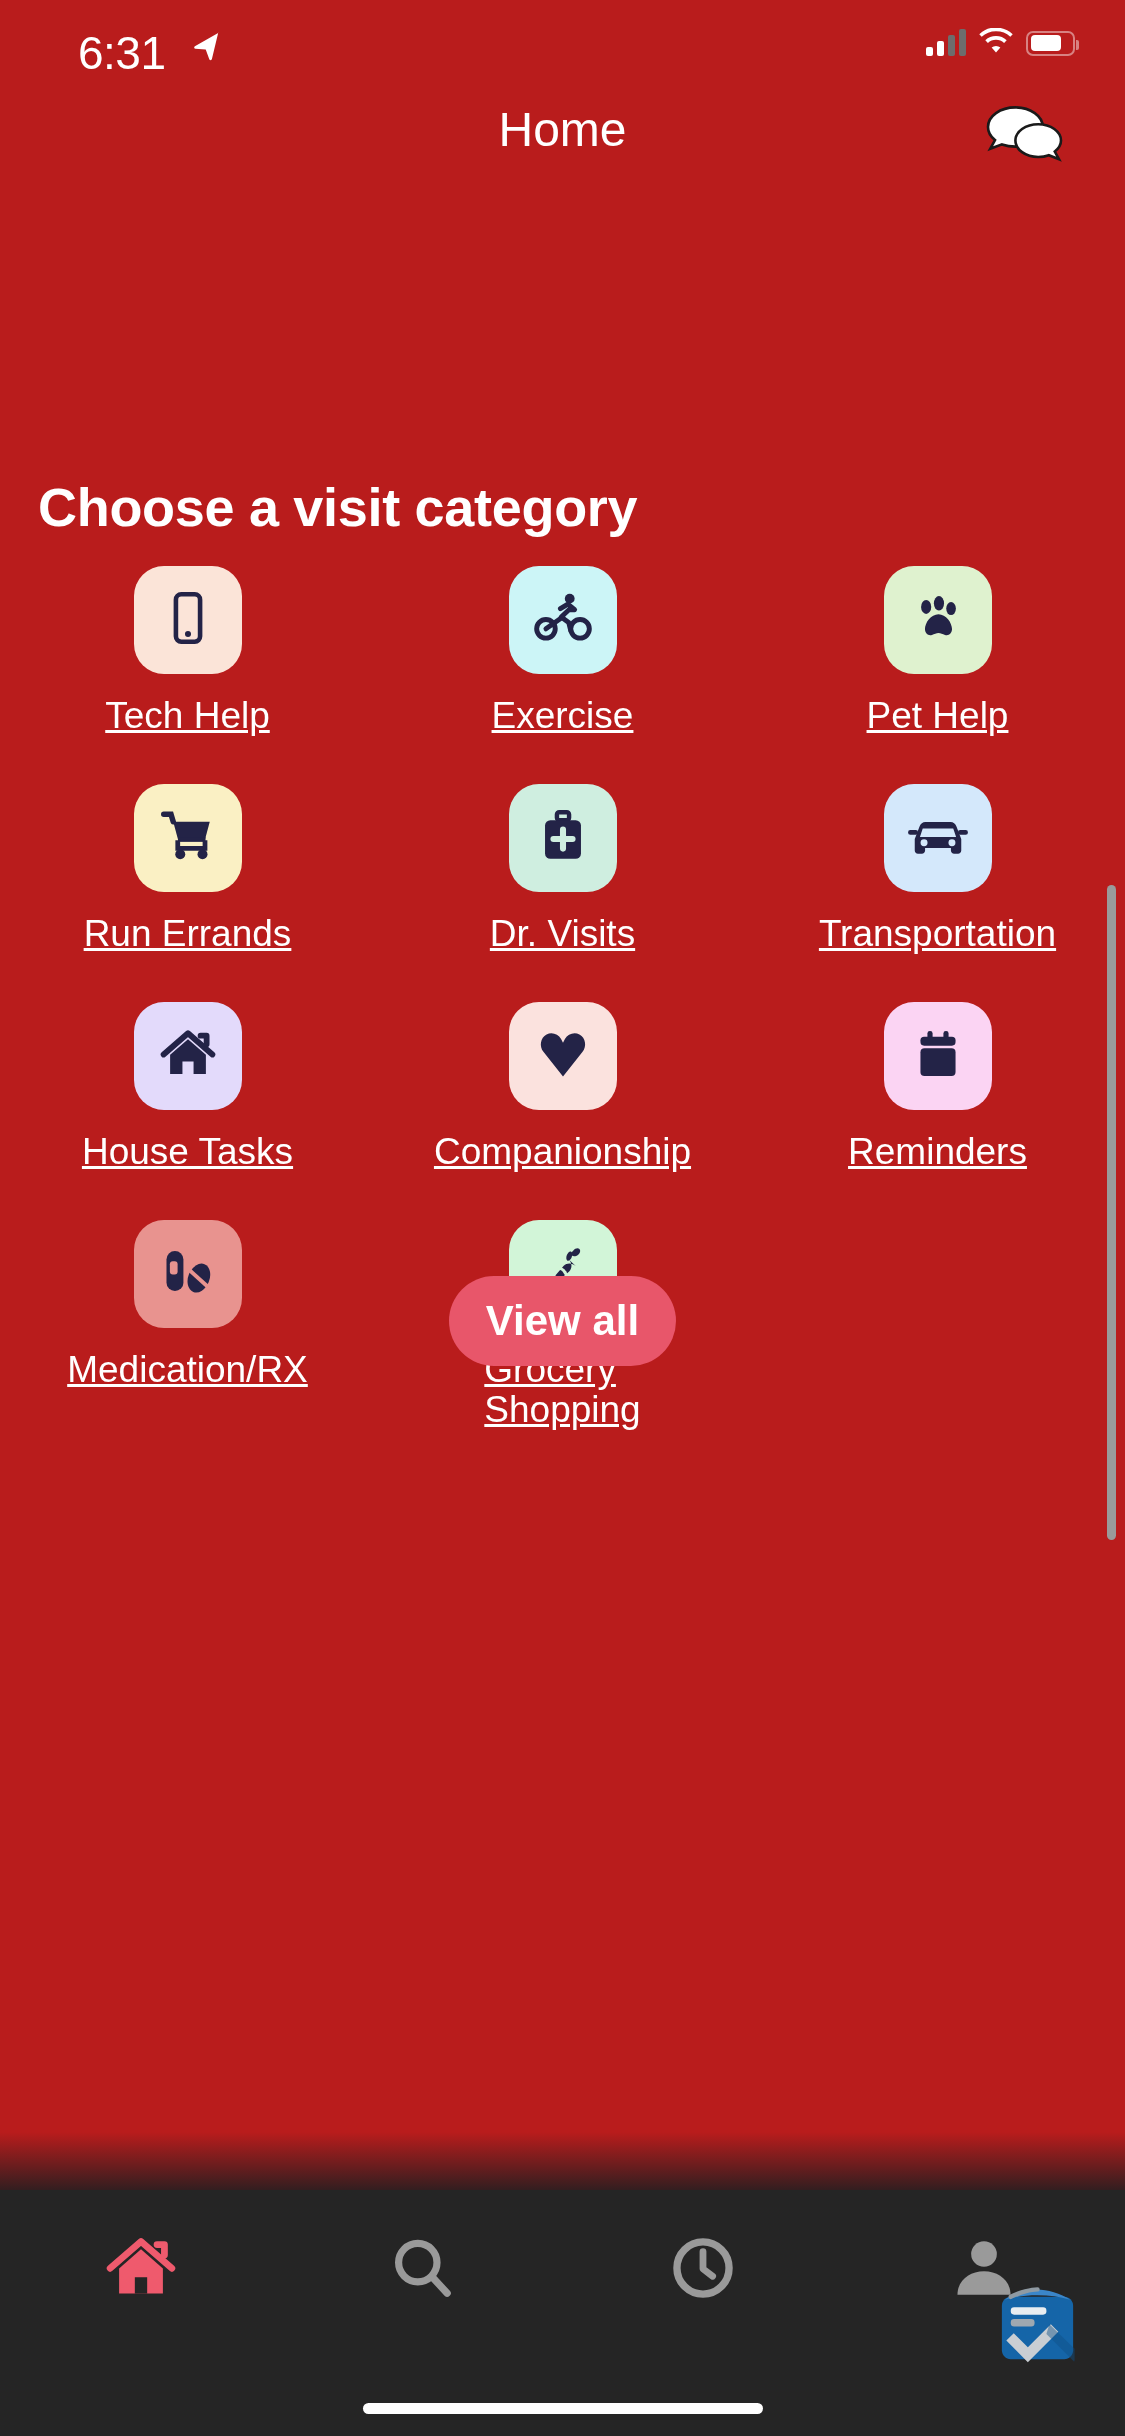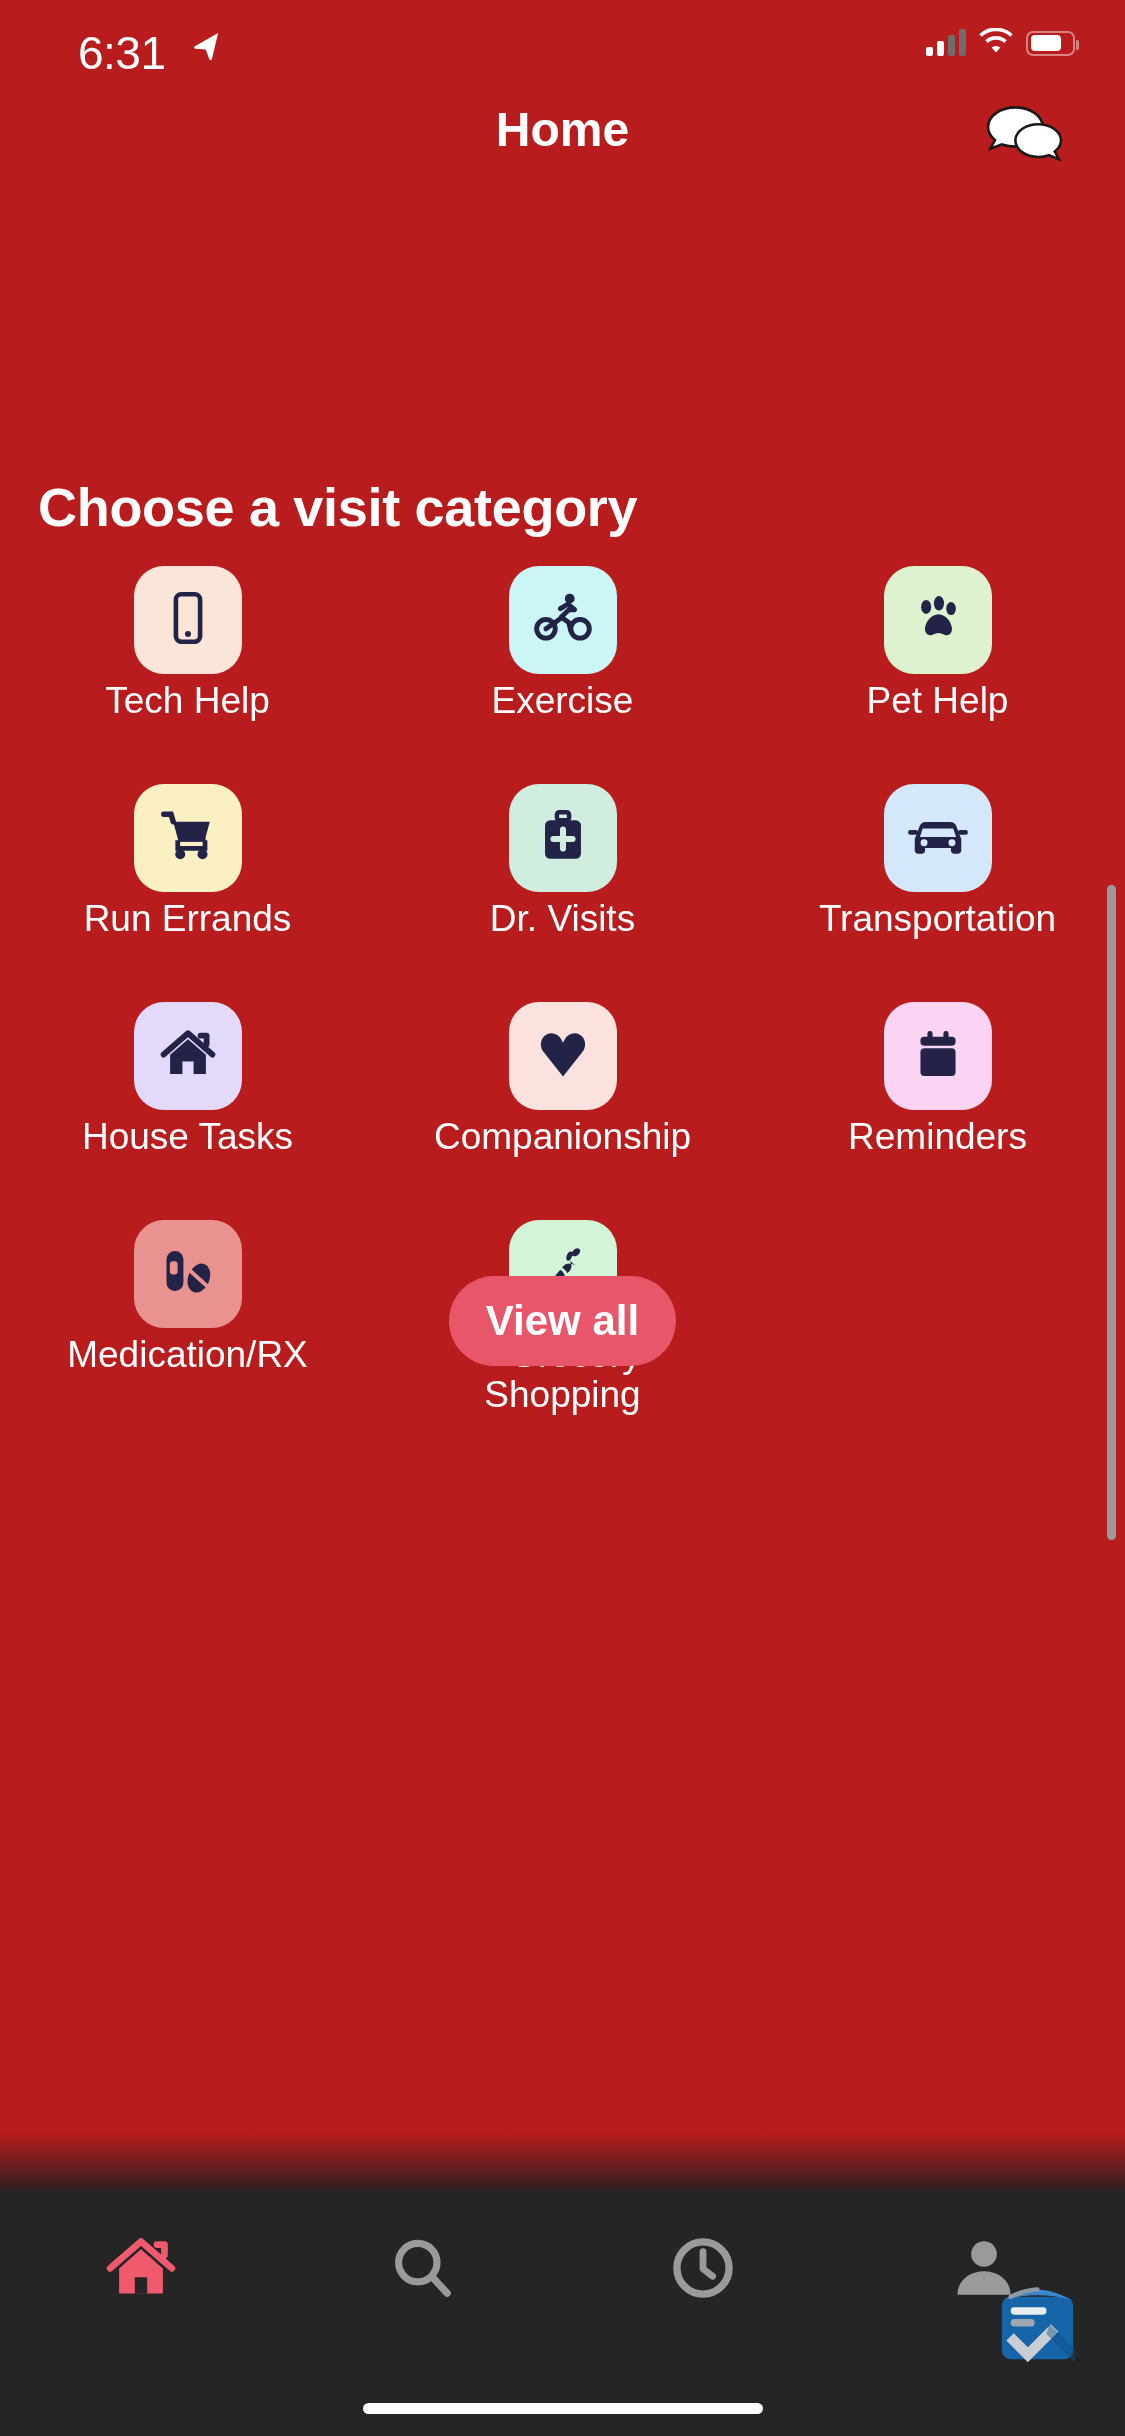--- a/index.html
+++ b/index.html
@@ -49,21 +49,21 @@
     position:absolute; left:2.5px; top:2.5px; bottom:2.5px;
     width:30px; border-radius:4px; background:#fff;
   }
 
   
   #navbar {
     position:absolute; top:96px; left:0; width:1125px; height:90px;
   }
   #nav-title {
     position:absolute; left:0; right:0; top:6px;
-    text-align:center; font-size:48px; font-weight:700; color:#ffffff;
+    text-align:center; font-size:48px; font-weight:400; color:#ffffff;
   }
   #chat-button {
     position:absolute; right:45px; top:2px;
     width:110px; height:80px;
     display:flex; align-items:center; justify-content:center;
   }
 
   
   #content {
     position:absolute; top:186px; left:0; width:1125px; height:2000px;
@@ -83,23 +83,23 @@
   }
   .cat {
     display:flex; flex-direction:column; align-items:center;
     height:218px;
   }
   .cat-tile {
     width:108px; height:108px; border-radius:30px;
     display:flex; align-items:center; justify-content:center;
   }
   .cat-label {
-    margin-top:7px; text-align:right;
+    margin-top:22px; text-align:left;
     font-size:37px; color:#ffffff; font-weight:400;
-    line-height:1.08; white-space:pre-line;
+    line-height:1.08; white-space:pre-line;text-decoration:underline;
   }
 
   #viewall-wrap {
     position:absolute; left:0; top:1090px; width:1125px;
     display:flex; justify-content:center;
   }
   #viewall-button {
     width:227px; height:90px; border-radius:45px;
     display:flex; align-items:center; justify-content:center;
     border:none; cursor:pointer;

